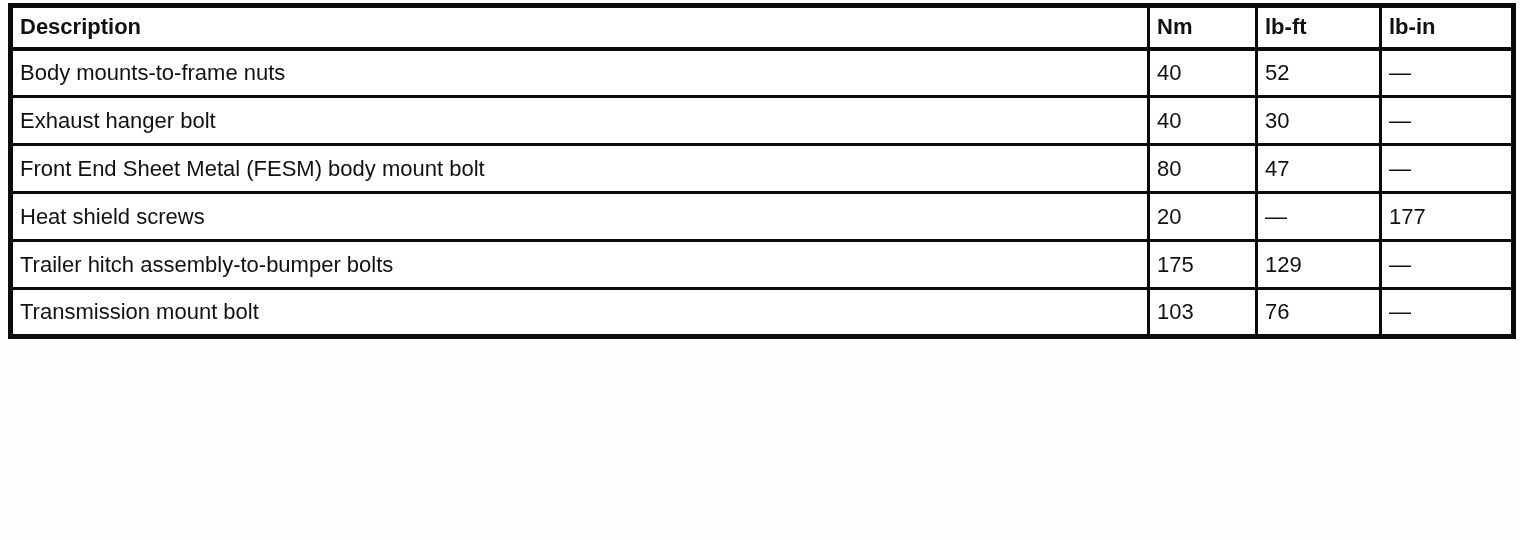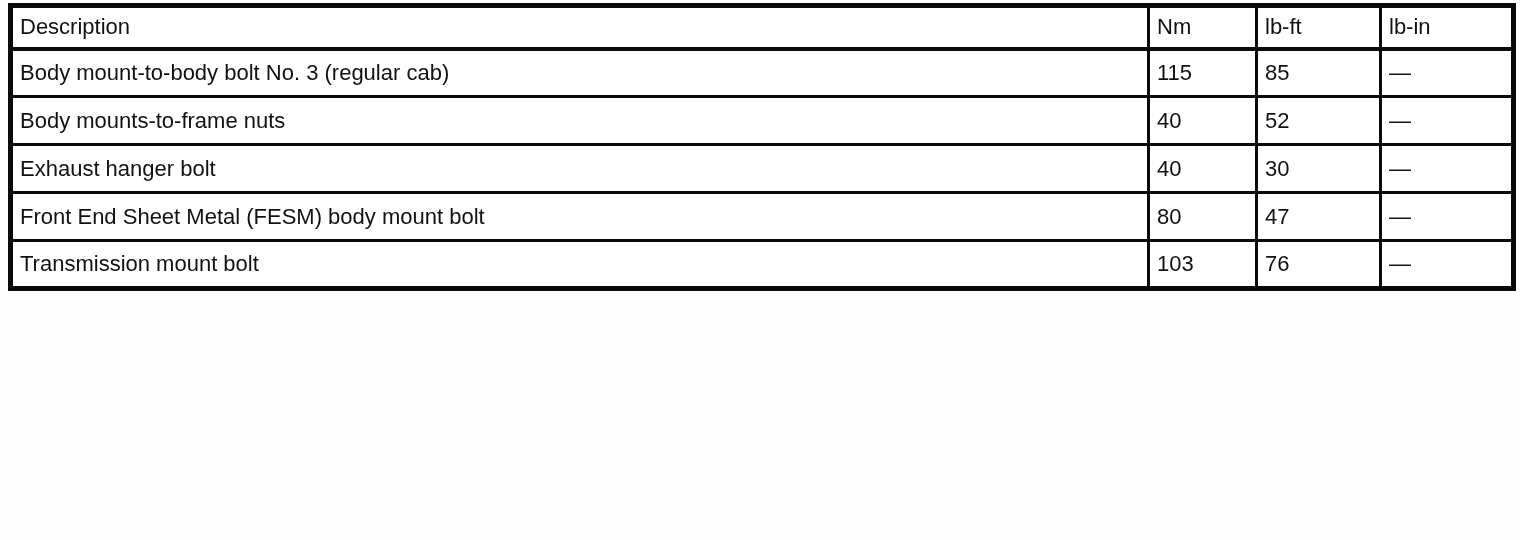--- a/index.html
+++ b/index.html
@@ -31,21 +31,21 @@
     line-height: 1;
     color: #111111;
     text-align: left;
     vertical-align: middle;
     white-space: nowrap;
     overflow: hidden;
   }
   .spec-table thead tr { height: 43px; }
   .spec-table tbody tr { height: 48px; }
   .spec-table th {
-    font-weight: normal;
+    font-weight: bold;
     border-bottom: 4px solid #0a0a0a;
   }
   col.c-desc { width: 1138px; }
   col.c-nm   { width: 108px; }
   col.c-lbft { width: 124px; }
   col.c-lbin { width: 133px; }
 </style>
 </head>
 <body>
 
@@ -60,44 +60,50 @@
     <thead>
       <tr>
         <th>Description</th>
         <th>Nm</th>
         <th>lb-ft</th>
         <th>lb-in</th>
       </tr>
     </thead>
     <tbody>
       <tr>
-        <td>Body mount-to-body bolt No. 3 (regular cab)</td>
-        <td>115</td>
-        <td>85</td>
-        <td>—</td>
-      </tr>
-      <tr>
         <td>Body mounts-to-frame nuts</td>
         <td>40</td>
         <td>52</td>
         <td>—</td>
       </tr>
       <tr>
         <td>Exhaust hanger bolt</td>
         <td>40</td>
         <td>30</td>
         <td>—</td>
       </tr>
       <tr>
         <td>Front End Sheet Metal (FESM) body mount bolt</td>
         <td>80</td>
         <td>47</td>
         <td>—</td>
       </tr>
       <tr>
+        <td>Heat shield screws</td>
+        <td>20</td>
+        <td>—</td>
+        <td>177</td>
+      </tr>
+      <tr>
+        <td>Trailer hitch assembly-to-bumper bolts</td>
+        <td>175</td>
+        <td>129</td>
+        <td>—</td>
+      </tr>
+      <tr>
         <td>Transmission mount bolt</td>
         <td>103</td>
         <td>76</td>
         <td>—</td>
       </tr>
     </tbody>
   </table>
 </div>
 
 </body></html>

